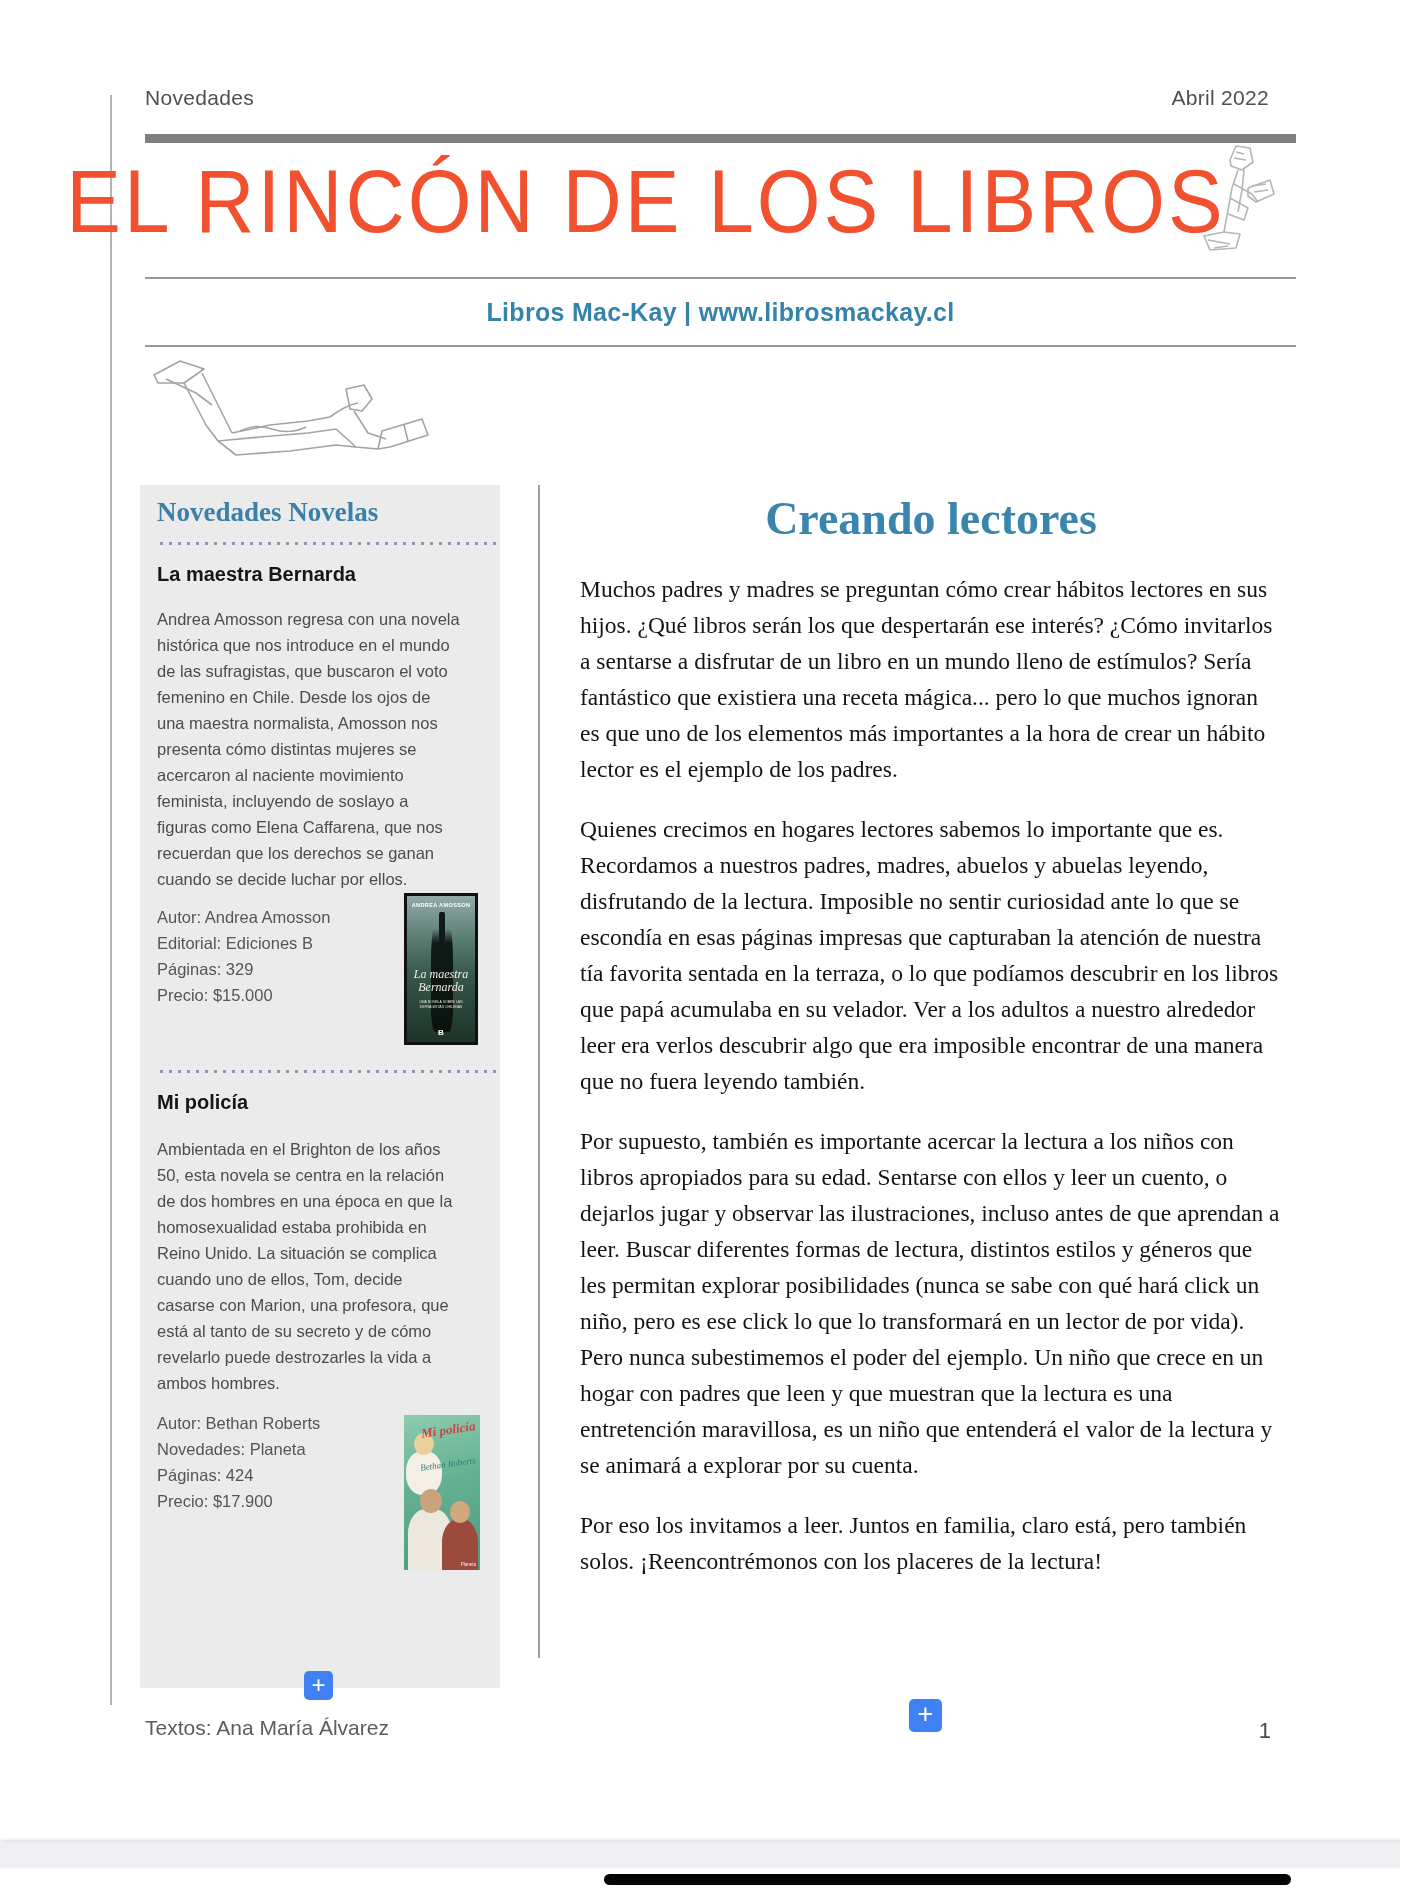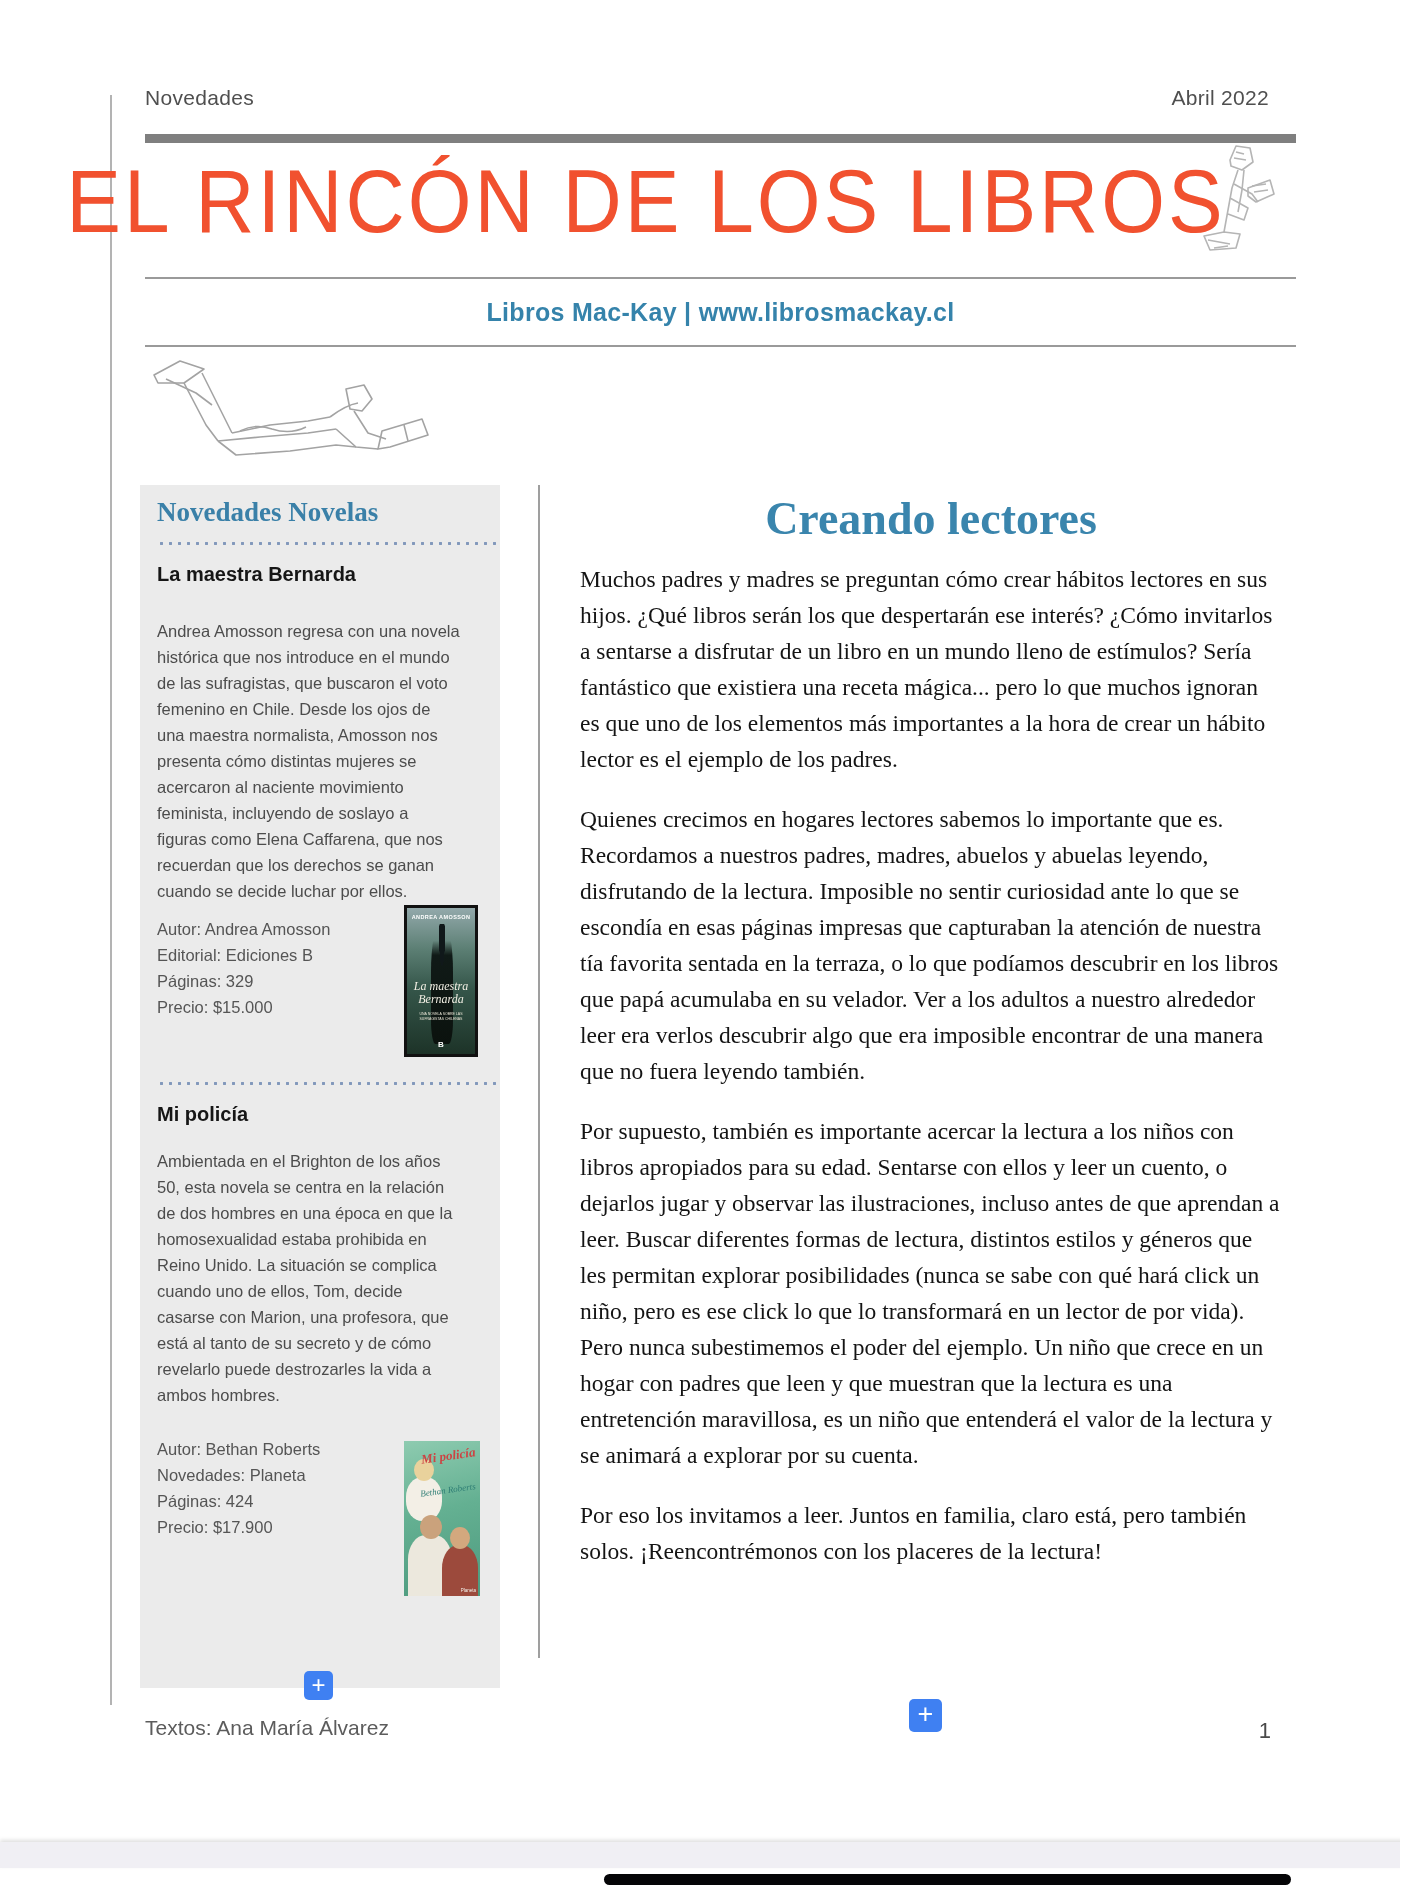--- a/index.html
+++ b/index.html
@@ -25,21 +25,21 @@
   .lying-fig{position:absolute;left:140px;top:353px;}
   
   .sidebar{position:absolute;left:140px;top:485px;width:360px;height:1203px;background:#ebebeb;
            box-sizing:border-box;padding:12px 40px 0 17px;}
   .sb-heading{font-family:"Liberation Serif",serif;font-weight:bold;font-size:27px;
               color:#3a80a8;margin:0;}
   .dotted{height:3px;margin-top:14px;width:343px;
           background-image:radial-gradient(circle,#8298bb 1.4px,transparent 1.6px);
           background-size:9px 3px;background-repeat:repeat-x;}
   .book-title{font-size:20px;font-weight:bold;color:#161616;margin-top:18px;}
-  .book-desc{font-size:16.5px;line-height:26px;color:#4c4c4c;margin-top:32px;width:303px;}
+  .book-desc{font-size:16.5px;line-height:26px;color:#4c4c4c;margin-top:20px;width:303px;}
   .info-row{display:flex;justify-content:space-between;margin-top:12px;width:343px;}
   .book-info{font-size:16.5px;line-height:26px;color:#555;}
   
   .cover{position:relative;overflow:hidden;flex-shrink:0;}
   .cover1{width:74px;height:152px;margin-top:-11px;margin-right:22px;
           background:linear-gradient(180deg,#93a9ab 0%,#5c7f74 28%,#35564a 55%,#1d3328 100%);
           border:3px solid #111;box-sizing:border-box;}
   .cover1 .c-auth{position:absolute;top:6px;left:0;right:0;text-align:center;color:#fff;
                   font-size:5.5px;font-weight:bold;letter-spacing:.4px;}
   .cover1 .c-sil{position:absolute;left:24px;top:16px;width:22px;height:120px;
@@ -70,21 +70,21 @@
                     background:#ece8dd;}
   .cover2 .ph-head3{position:absolute;right:10px;top:86px;width:20px;height:22px;border-radius:50%;
                     background:#d3a87e;}
   .cover2 .ph-body3{position:absolute;right:2px;top:104px;width:36px;height:51px;border-radius:45% 45% 0 0;
                     background:#9c4a3c;}
   .cover2 .c-logo{position:absolute;bottom:3px;right:4px;color:#f4f2ec;font-size:4.5px;}
   
   .col-divider{position:absolute;left:538px;top:485px;width:2px;height:1173px;background:#9f9f9f;}
   
   .article{position:absolute;left:580px;top:492px;width:702px;}
-  .article h2{margin:0 0 16px 0;text-align:center;font-family:"Liberation Serif",serif;
+  .article h2{margin:0 0 26px 0;text-align:center;font-family:"Liberation Serif",serif;
               font-weight:bold;font-size:46px;color:#3a85ad;}
   .article p{margin:0 0 24px 0;font-family:"Liberation Serif",serif;font-size:23.5px;
              line-height:36px;color:#141414;}
   
   .plus-btn{position:absolute;background:#3f80f2;border-radius:5px;color:#fff;text-align:center;
             cursor:pointer;}
   .plus-sb{left:304px;top:1671px;width:29px;height:29px;font-size:24px;line-height:27px;}
   .plus-main{left:909px;top:1699px;width:33px;height:33px;font-size:27px;line-height:31px;}
   
   .foot-credits{position:absolute;left:145px;top:1716px;font-size:21px;color:#5c5c5c;}
@@ -171,21 +171,21 @@
         <div class="c-tag">UNA NOVELA SOBRE LAS SUFRAGISTAS CHILENAS</div>
         <div class="c-logo">B</div>
       </div>
     </div>
 
     <div class="dotted" style="margin-top:25px"></div>
 
     <div class="book-title">Mi policía</div>
     <div class="book-desc" style="margin-top:22px">Ambientada en el Brighton de los años 50, esta novela se centra en la relación de dos hombres en una época en que la homosexualidad estaba prohibida en Reino Unido. La situación se complica cuando uno de ellos, Tom, decide casarse con Marion, una profesora, que está al tanto de su secreto y de cómo revelarlo puede destrozarles la vida a ambos hombres.</div>
 
-    <div class="info-row" style="margin-top:28px">
+    <div class="info-row" style="margin-top:14px">
       <div class="book-info">
         <div>Autor: Bethan Roberts</div>
         <div>Novedades: Planeta</div>
         <div>Páginas: 424</div>
         <div>Precio: $17.900</div>
       </div>
       <div class="cover cover2">
         <div class="ph-body1"></div>
         <div class="ph-head1"></div>
         <div class="ph-body2"></div>

